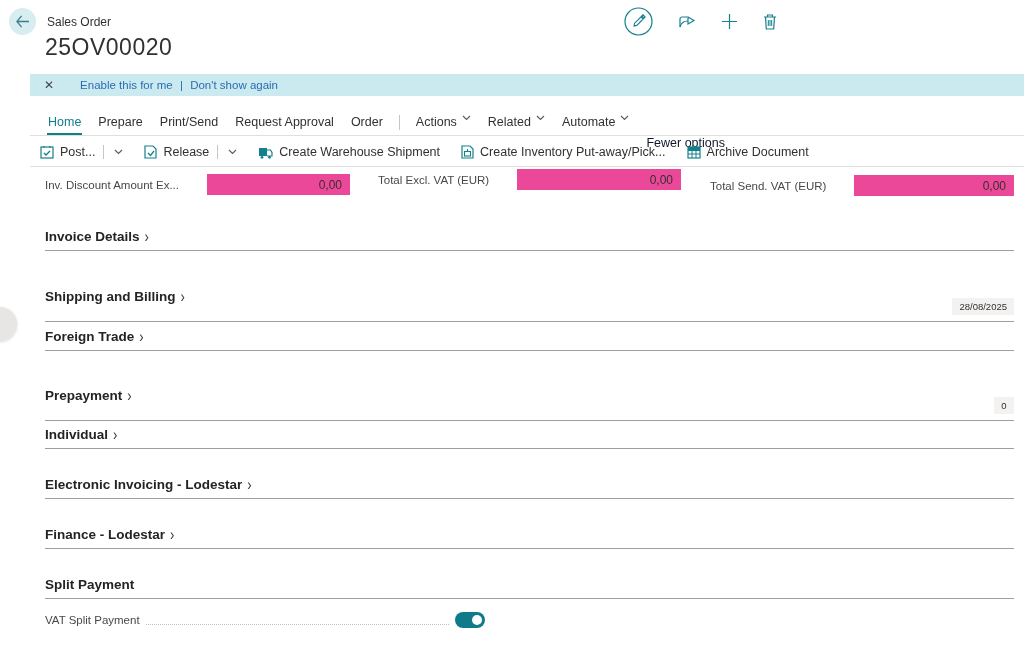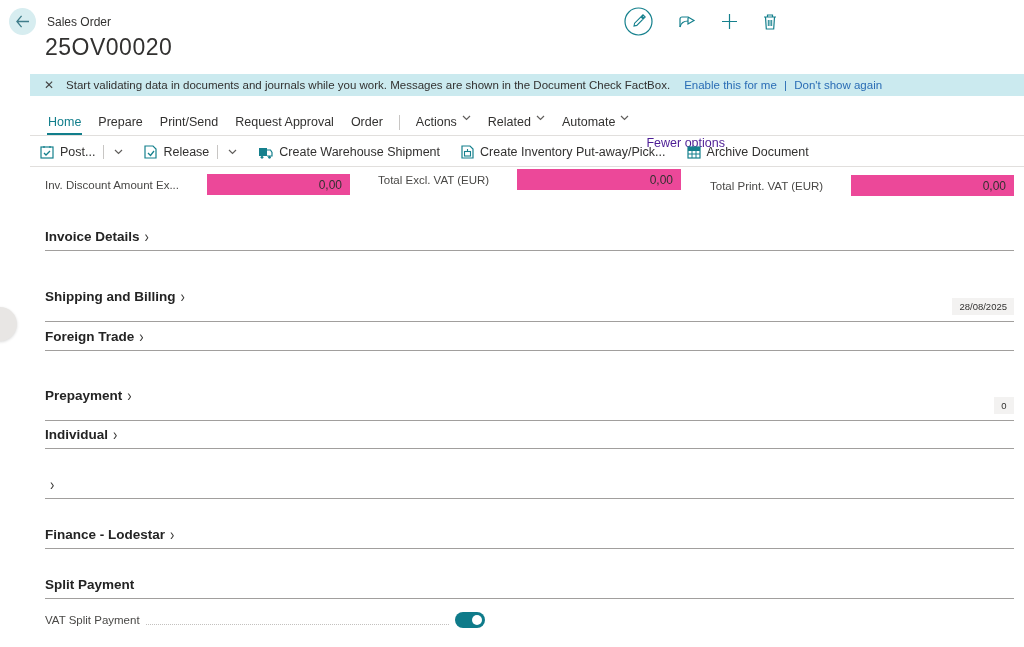--- a/index.html
+++ b/index.html
@@ -40,21 +40,21 @@
   
   .tabs {
     position: absolute; left: 30px; top: 110px; right: 0; height: 26px;
     display: flex; align-items: center; gap: 15px; padding-left: 17px;
     font-size: 12.5px; border-bottom: 1px solid #e1dfdd;
   }
   .tab { color: #323130; cursor: pointer; padding: 4px 1px 6px; }
   .tab.active { color: #117e8b; border-bottom: 2px solid #117e8b; padding-bottom: 4px; }
   .tab-divider { width: 1px; height: 15px; background: #c8c6c4; }
   .tab.dd { display: flex; align-items: flex-start; gap: 5px; }
-  .tab.more { color: #4c1d95; margin-top: 42px; }
+  .tab.more { color: #0f172a; margin-top: 42px; }
   .caret { width: 9px; height: 6px; }
 
   
   .toolbar {
     position: absolute; left: 30px; top: 138px; right: 0; height: 29px;
     display: flex; align-items: center; gap: 21px; padding-left: 10px;
     font-size: 12.5px; border-bottom: 1px solid #e1dfdd;
   }
   .tb-item { display: flex; align-items: center; gap: 6px; cursor: pointer; color: #323130; }
   .tb-sep { width: 1px; height: 14px; background: #c8c6c4; margin-left: 2px; }
@@ -144,21 +144,20 @@
   <span class="act">
     <svg width="14" height="16" viewBox="0 0 14 16">
       <path d="M1 3 H13 M4.5 3 V1 h5 v2 M2.5 3 l0.8 12 h7.4 l0.8-12" fill="none" stroke="#15808d" stroke-width="1.2"></path>
       <path d="M5.3 6 v6 M7 6 v6 M8.7 6 v6" stroke="#15808d" stroke-width="1"></path>
     </svg>
   </span>
 </div>
 
 <div class="notify">
   <span class="close">✕</span>
-  <span class="msg">Start validating data in documents and journals while you work. Messages are shown in the Document Check FactBox.</span>
   <span class="links">
     <span>Enable this for me</span>
     <span class="sep">|</span>
     <span>Don't show again</span>
   </span>
 </div>
 
 <div class="tabs">
   <span class="tab active">Home</span>
   <span class="tab">Prepare</span>
@@ -242,21 +241,21 @@
   <span class="f-label">Inv. Discount Amount Ex...</span>
   <span class="f-leader"></span>
   <span class="f-box">0,00</span>
 </div>
 <div class="field-group" id="fg-1">
   <span class="f-label">Total Excl. VAT (EUR)</span>
   <span class="f-leader"></span>
   <span class="f-box">0,00</span>
 </div>
 <div class="field-group" id="fg-2">
-  <span class="f-label">Total Print. VAT (EUR)</span>
+  <span class="f-label">Total Send. VAT (EUR)</span>
   <span class="f-leader"></span>
   <span class="f-box">0,00</span>
 </div>
 
 <div class="section" id="sec-0">
   <span class="sec-label">Invoice Details</span>
   <span class="sec-chevron">›</span>
 </div>
 <div class="section" id="sec-1">
   <span class="sec-label">Shipping and Billing</span>
@@ -270,20 +269,21 @@
 <div class="section" id="sec-3">
   <span class="sec-label">Prepayment</span>
   <span class="sec-chevron">›</span>
   <span class="sec-badge">0</span>
 </div>
 <div class="section" id="sec-4">
   <span class="sec-label">Individual</span>
   <span class="sec-chevron">›</span>
 </div>
 <div class="section" id="sec-5">
+  <span class="sec-label">Electronic Invoicing - Lodestar</span>
   <span class="sec-chevron">›</span>
 </div>
 <div class="section" id="sec-6">
   <span class="sec-label">Finance - Lodestar</span>
   <span class="sec-chevron">›</span>
 </div>
 <div class="section" id="sec-7">
   <span class="sec-label">Split Payment</span>
 </div>
 

